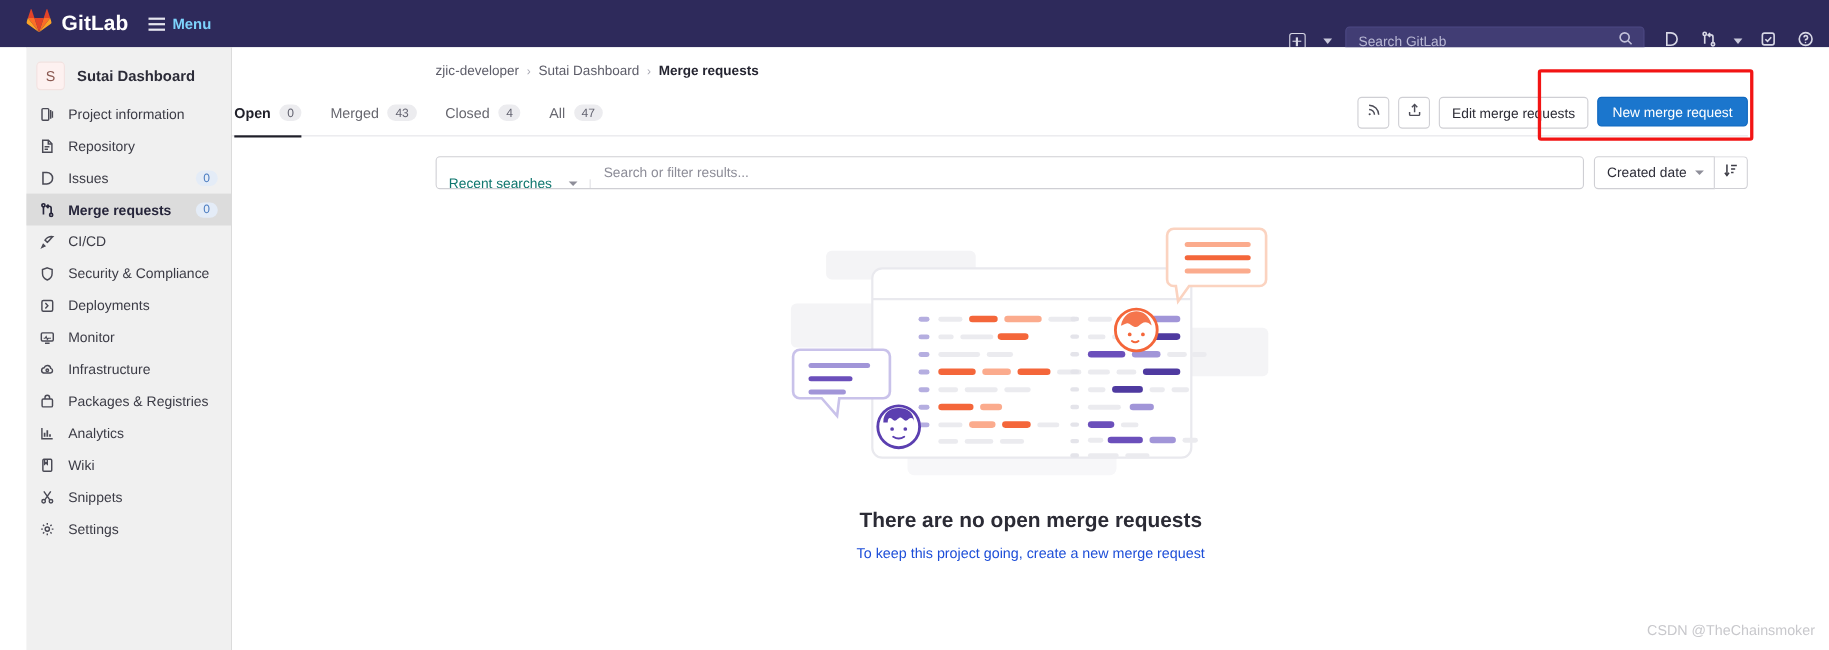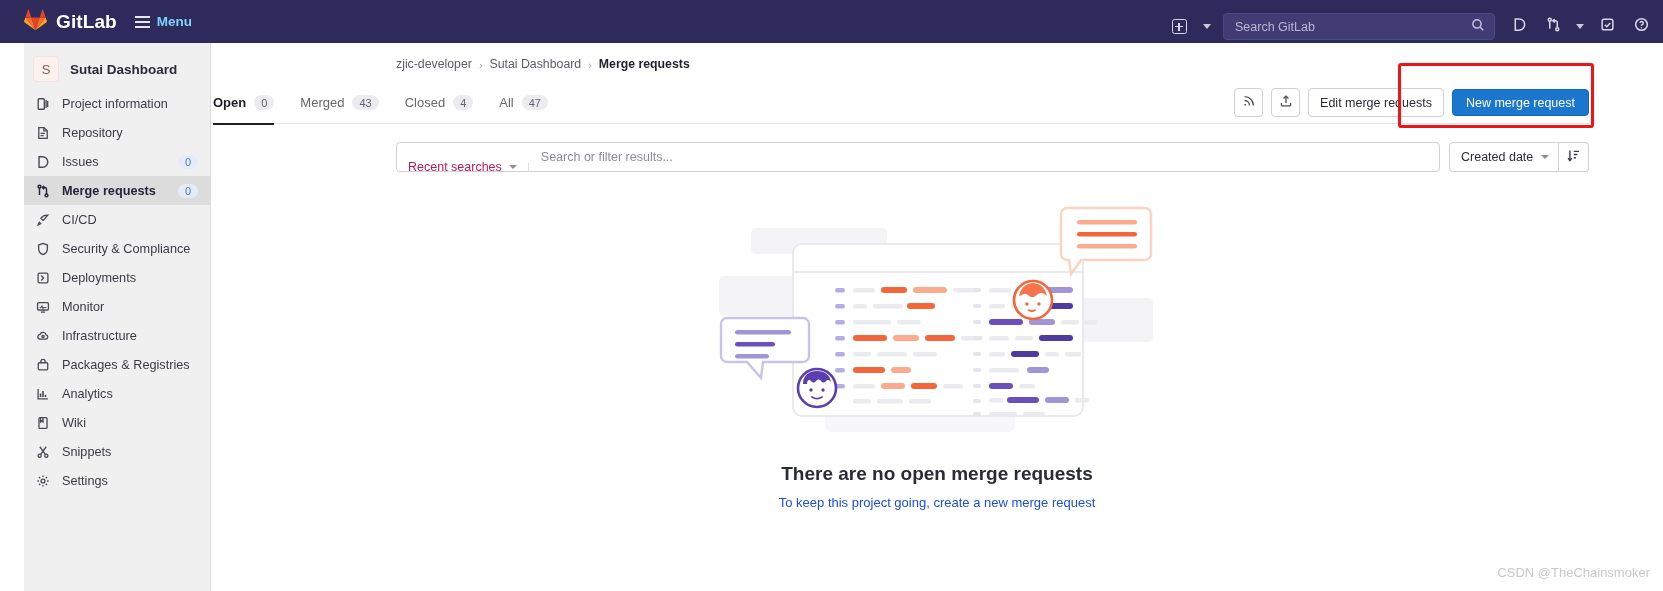--- a/index.html
+++ b/index.html
@@ -16,21 +16,21 @@
     position: absolute; top: 0; left: 0; width: 1663px; height: 43px;
     background: #2e2a5b; display: flex; align-items: center;
   }
   .nav-left { display: flex; align-items: center; padding-left: 24px; gap: 18px; }
   .gl-logo { display: flex; align-items: center; gap: 9px; }
   .gl-logo .wordmark { color: #fff; font-size: 19px; font-weight: 700; letter-spacing: .1px; }
   .nav-menu { display: flex; align-items: center; gap: 7px; color: #7dd3fc; font-size: 13.5px; font-weight: 600; }
   .hamburger { display: inline-flex; flex-direction: column; gap: 3px; }
   .hamburger i { display: block; width: 15px; height: 2px; background: #e6e6ef; }
 
-  .nav-right { position: absolute; right: 0; top: 5px; height: 43px; display: flex; align-items: center; gap: 2px; padding-right: 6px; }
+  .nav-right { position: absolute; right: 0; top: 16px; height: 43px; display: flex; align-items: center; gap: 2px; padding-right: 6px; }
   .nav-icon-btn {
     width: 32px; height: 32px; display: flex; align-items: center; justify-content: center;
     color: #d7d7e5; border-radius: 4px;
   }
   .plus-box {
     width: 15px; height: 15px; border: 1.6px solid #d7d7e5; border-radius: 2.5px;
     position: relative;
   }
   .plus-box::before, .plus-box::after {
     content:""; position: absolute; background: #d7d7e5;
@@ -95,21 +95,21 @@
   .tab:first-child { padding-left: 2px; }
   .tab.active { color: #1f1f29; font-weight: 700; }
   .tab.active::after {
     content: ""; position: absolute; left: 2px; right: 13px; bottom: -1px; height: 2px; background: #1f1f29;
   }
   .tab .cnt {
     background: #ececef; color: #636370; font-size: 11px; border-radius: 9px;
     padding: 1.5px 7px; font-weight: 400;
   }
 
-  .tab-actions { margin-left: auto; display: flex; align-items: center; gap: 8px; padding-left: 24px; }
+  .tab-actions { margin-left: auto; display: flex; gap: 8px; padding-left: 24px; }
   .sq-btn {
     width: 29px; height: 29px; border: 1px solid #cfcfd4; border-radius: 4px; background: #fff;
     display: flex; align-items: center; justify-content: center; color: #4c4c57;
   }
   .edit-btn {
     height: 29px; border: 1px solid #cfcfd4; border-radius: 4px; background: #fff;
     padding: 0 11px; display: flex; align-items: center; font-size: 12.5px; color: #2b2b35;
   }
   .new-mr-btn {
     height: 27px; border: 1px solid #1068bf; border-radius: 4px; background: #1b76cd;
@@ -123,22 +123,22 @@
   
   .filter-row {
     margin-left: 185px; margin-right: 74px; margin-top: 18px;
     display: flex; align-items: center; gap: 9px;
   }
   .filter-input {
     flex: 1; height: 30px; border: 1px solid #cfcfd4; border-radius: 4px; background: #fff;
     display: flex; align-items: stretch; overflow: hidden;
   }
   .recent-searches {
-    display: flex; align-items: center; gap: 7px; padding: 0 11px;
-    border-right: 1px solid #e0e0e4; font-size: 12.5px; color: #be185d; background: #fff; margin-top: 20px;
+    display: flex; align-items: center; gap: 15px; padding: 0 11px;
+    border-right: 1px solid #e0e0e4; font-size: 12.5px; color: #0f766e; background: #fff; margin-top: 20px;
   }
   .chev { width: 0; height: 0; border-left: 4px solid transparent; border-right: 4px solid transparent; border-top: 4.5px solid #8e8e99; }
   .filter-ph { display: flex; align-items: center; padding: 0 12px; font-size: 12.5px; color: #8d8d98; flex: 1; }
 
   .sort-select {
     width: 110px; height: 30px; border: 1px solid #cfcfd4; border-radius: 4px 0 0 4px; background: #fff;
     display: flex; align-items: center; justify-content: space-between; padding: 0 9px 0 11px;
     font-size: 12.5px; color: #2d2d38;
   }
   .sort-dir {

